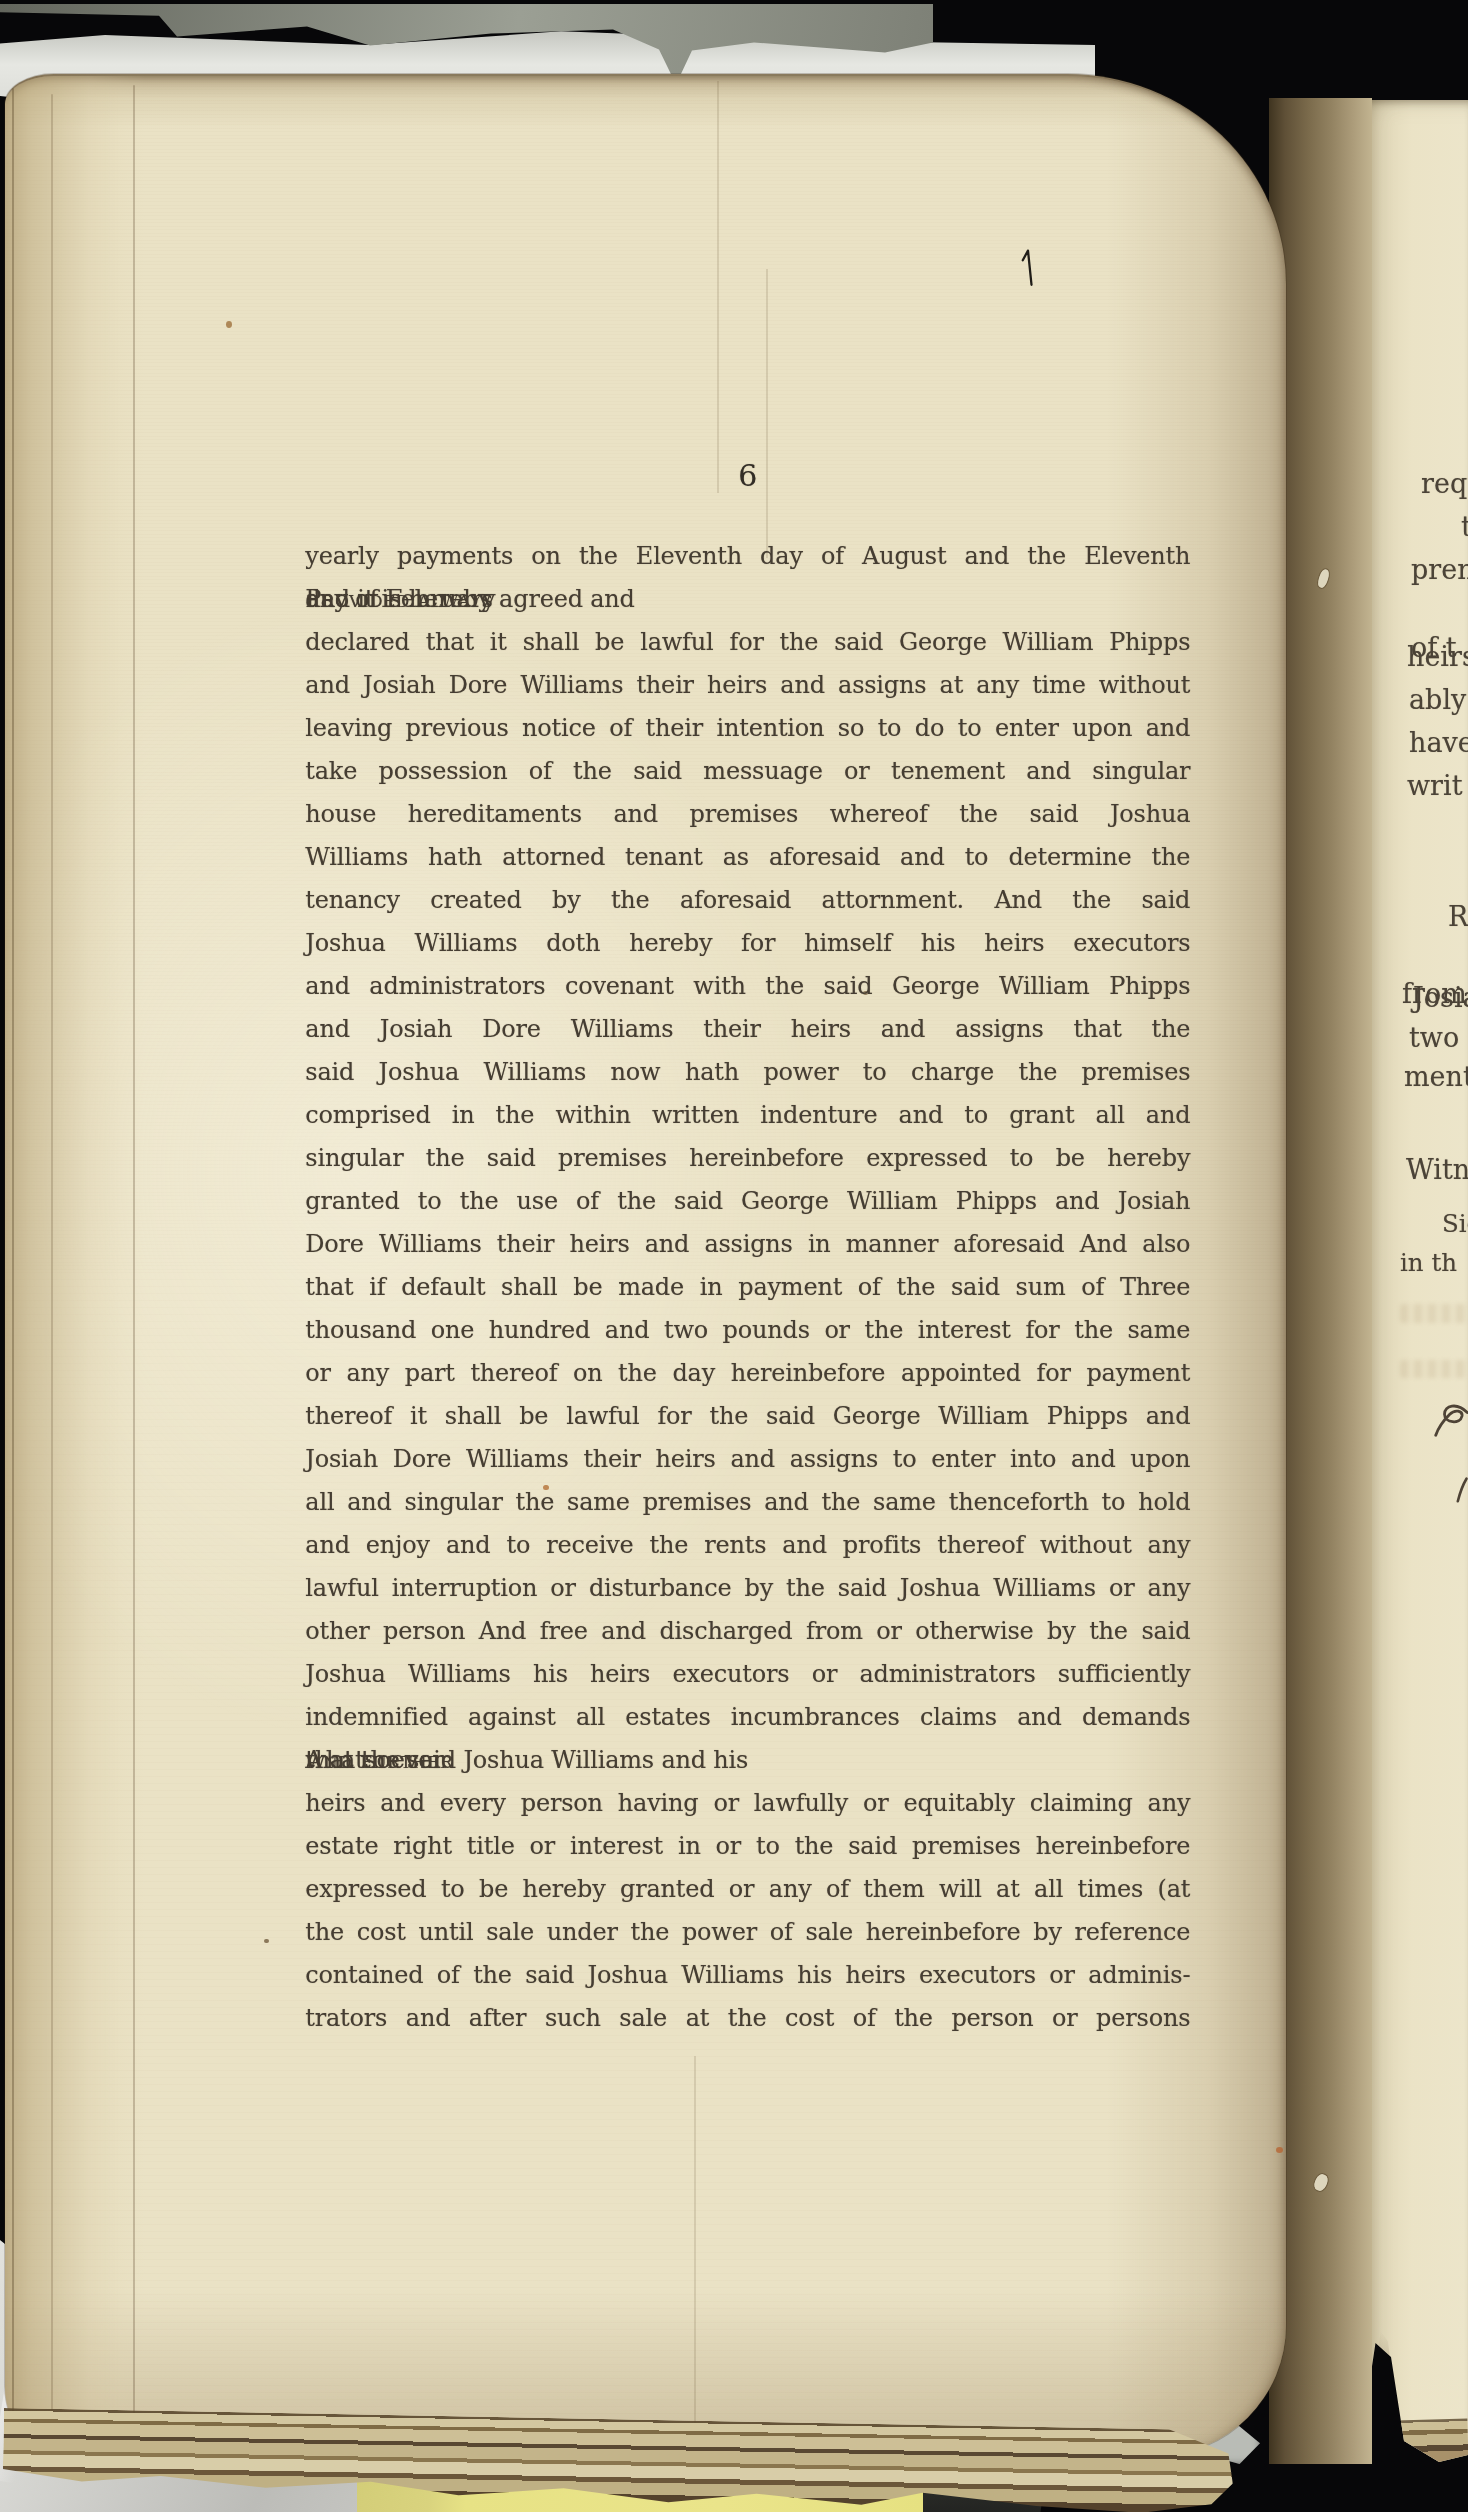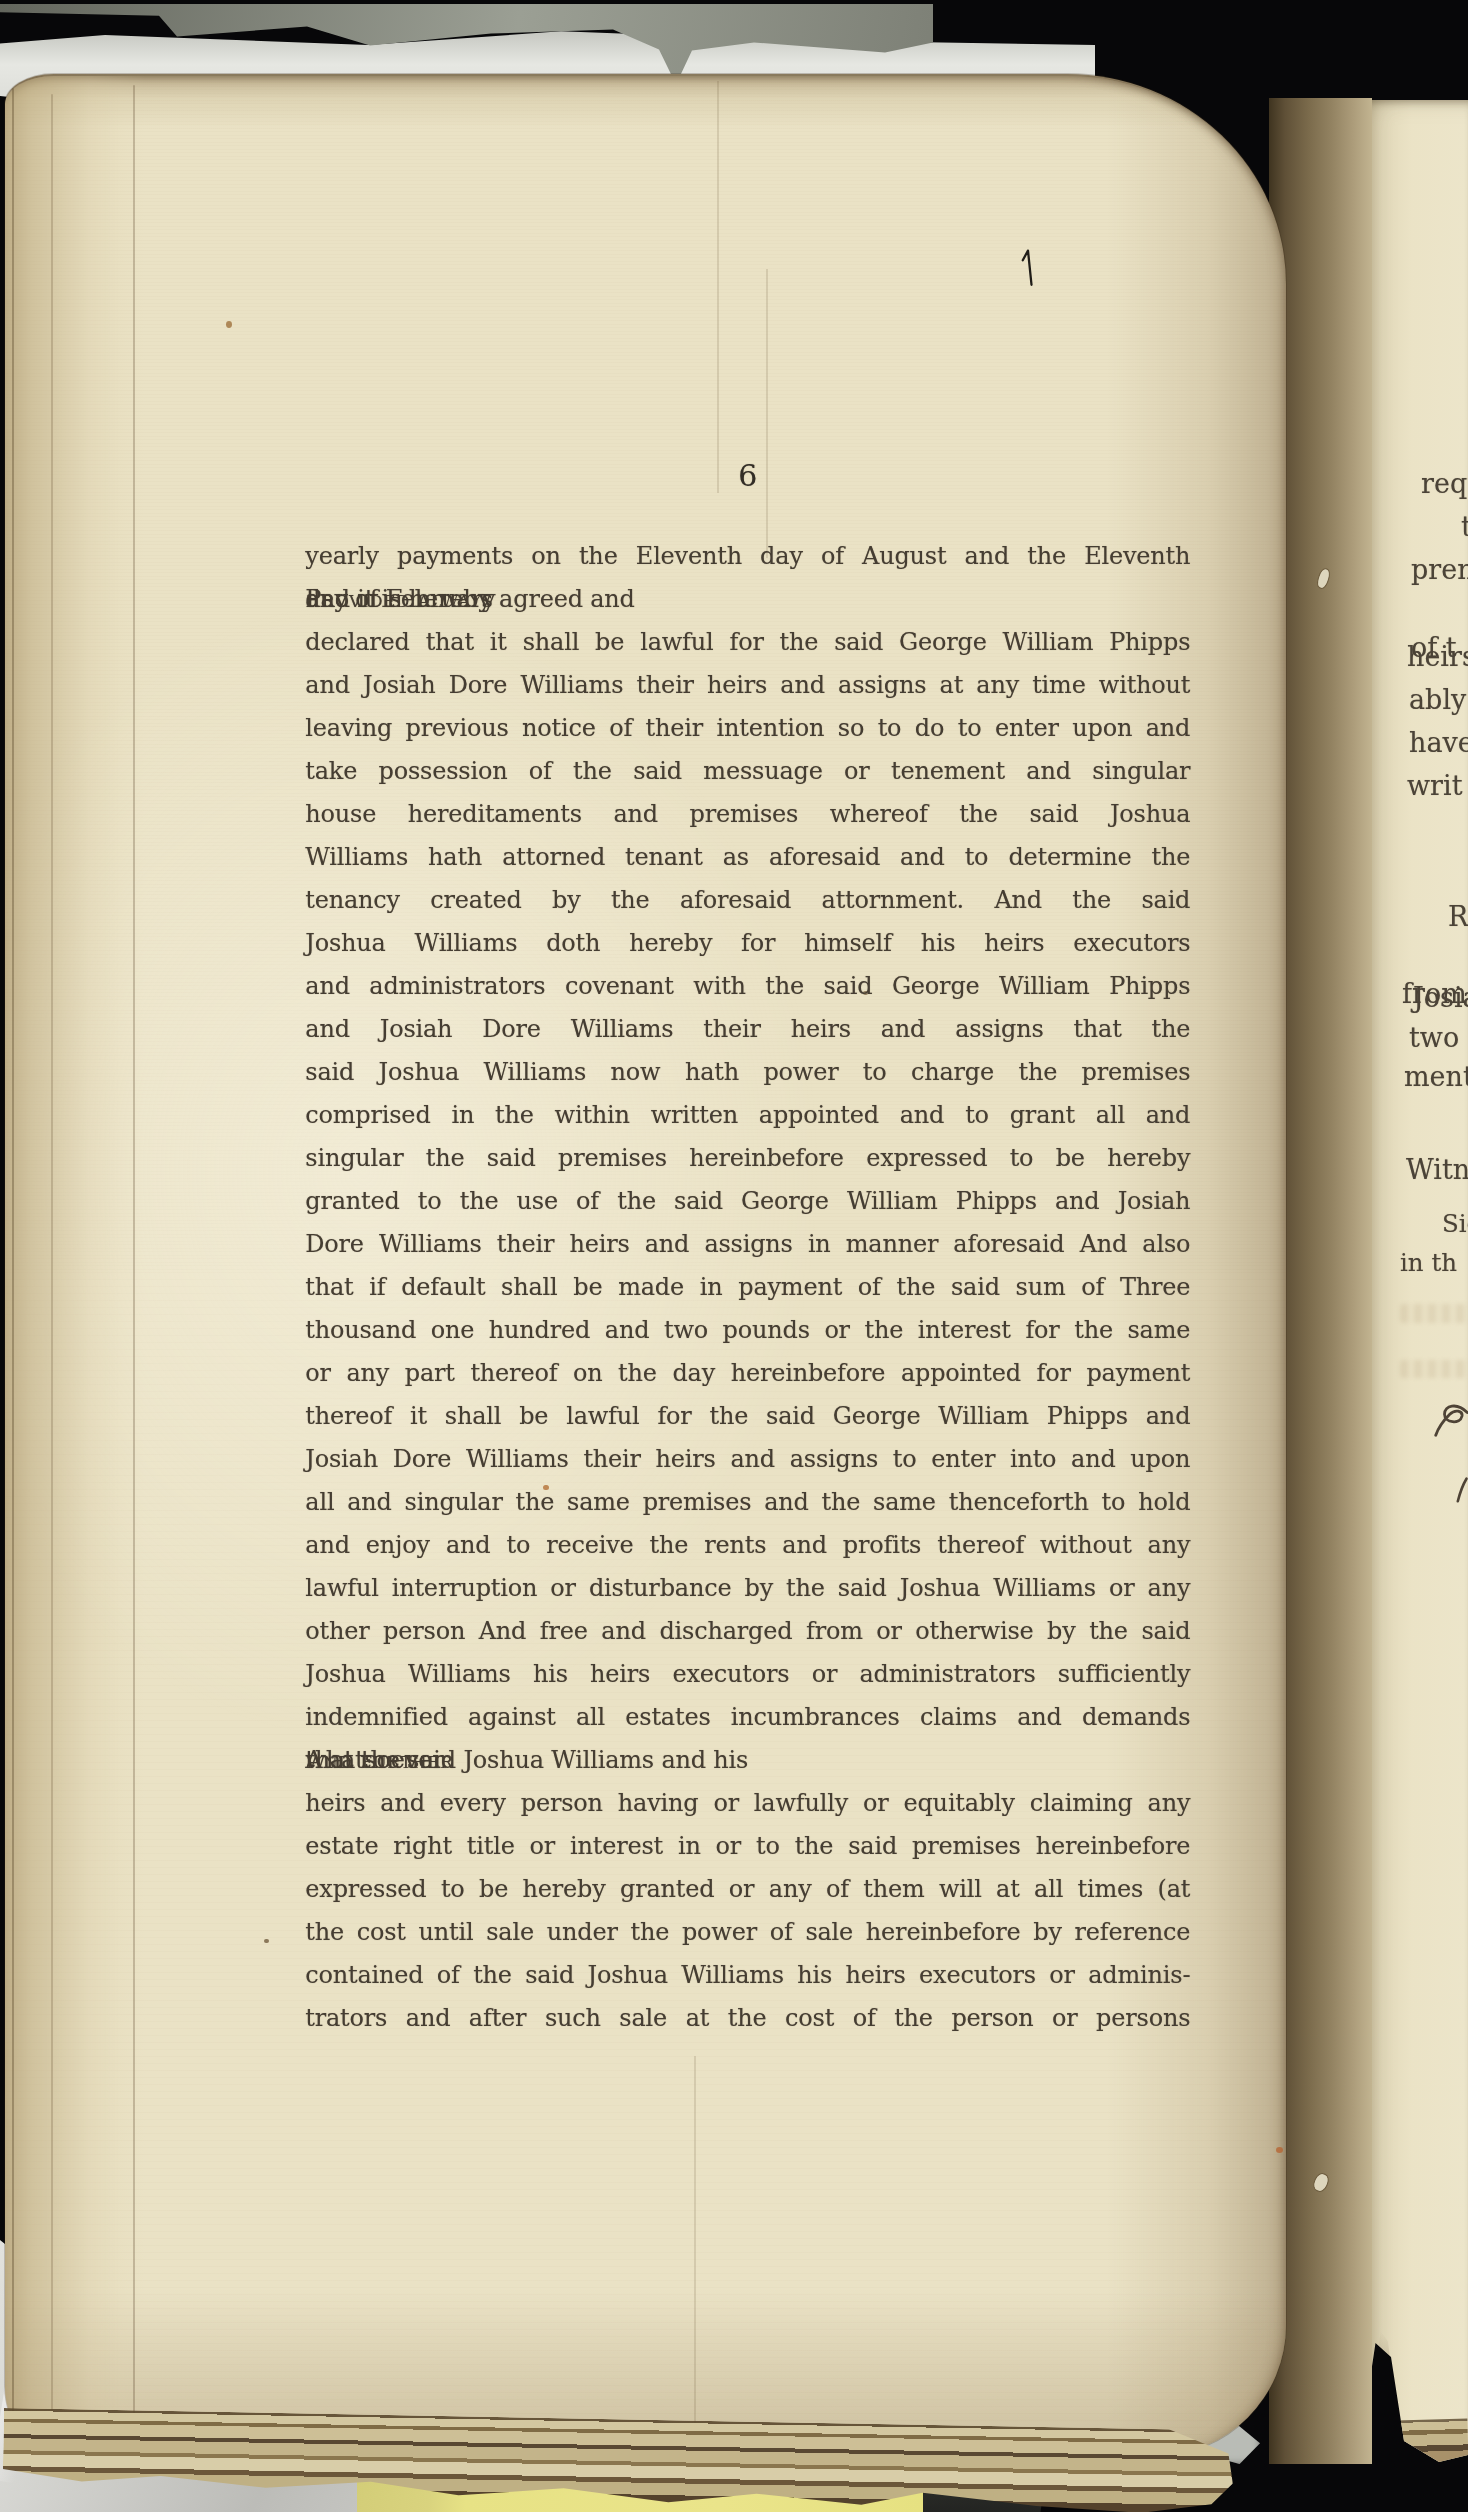--- a/index.html
+++ b/index.html
@@ -151,21 +151,21 @@
         <div class="tl">and Josiah Dore Williams their heirs and assigns at any time without</div>
         <div class="tl">leaving previous notice of their intention so to do to enter upon and</div>
         <div class="tl">take possession of the said messuage or tenement and singular</div>
         <div class="tl">house hereditaments and premises whereof the said Joshua</div>
         <div class="tl">Williams hath attorned tenant as aforesaid and to determine the</div>
         <div class="tl">tenancy created by the aforesaid attornment.  And the said</div>
         <div class="tl">Joshua Williams doth hereby for himself his heirs executors</div>
         <div class="tl">and administrators covenant with the said George William Phipps</div>
         <div class="tl">and Josiah Dore Williams their heirs and assigns that the</div>
         <div class="tl">said Joshua Williams now hath power to charge the premises</div>
-        <div class="tl">comprised in the within written appointed and to grant all and</div>
+        <div class="tl">comprised in the within written indenture and to grant all and</div>
         <div class="tl">singular the said premises hereinbefore expressed to be hereby</div>
         <div class="tl">granted to the use of the said George William Phipps and Josiah</div>
         <div class="tl">Dore Williams their heirs and assigns in manner aforesaid  And also</div>
         <div class="tl">that if default shall be made in payment of the said sum of Three</div>
         <div class="tl">thousand one hundred and two pounds or the interest for the same</div>
         <div class="tl">or any part thereof on the day hereinbefore appointed for payment</div>
         <div class="tl">thereof it shall be lawful for the said George William Phipps and</div>
         <div class="tl">Josiah Dore Williams their heirs and assigns to enter into and upon</div>
         <div class="tl">all and singular the same premises and the same thenceforth to hold</div>
         <div class="tl">and enjoy and to receive the rents and profits thereof without any</div>

